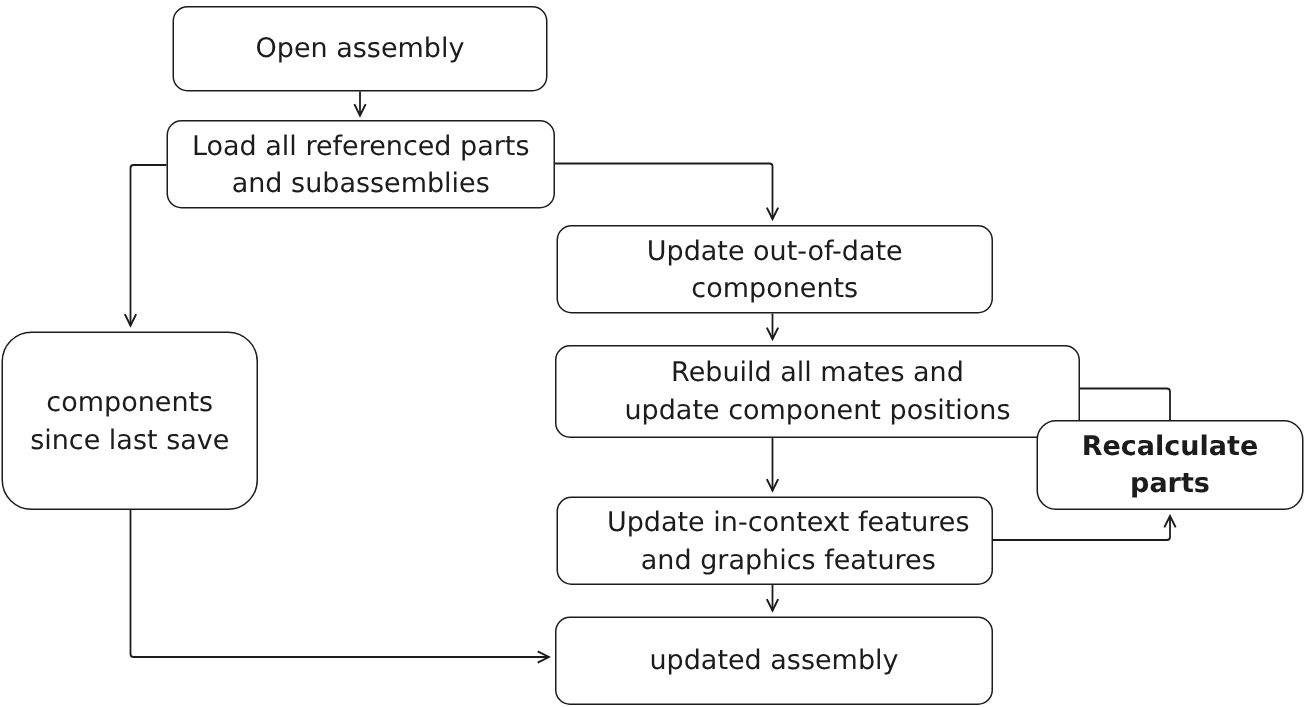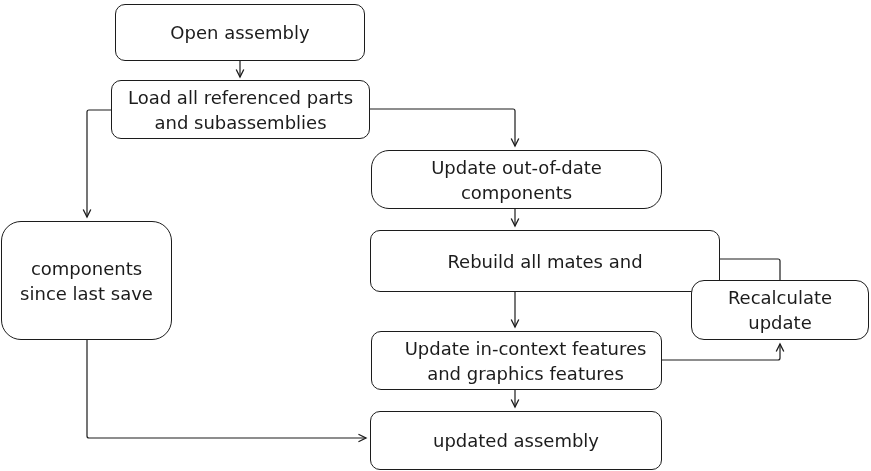--- a/index.html
+++ b/index.html
@@ -37,23 +37,23 @@
     font-size: 18px;
     line-height: 25px;
   }
   .node .tline {
     white-space: nowrap;
     text-align: right;
   }
   #n-open      { left: 115px; top: 4px;   width: 250px; height: 57px; }
   #n-load      { left: 111px; top: 80px;  width: 259px; height: 59px; }
   #n-unchanged { left: 1px;   top: 221px; width: 171px; height: 119px; border-radius: 20px; }
-  #n-ood       { left: 371px; top: 150px; width: 291px; height: 59px; border-radius: 18px; }
+  #n-ood       { left: 371px; top: 150px; width: 291px; height: 59px; }
   #n-rebuild   { left: 370px; top: 230px; width: 350px; height: 62px; }
-  #n-recalc    { left: 691px; top: 280px; width: 178px; height: 60px; border-radius: 13px; }
+  #n-recalc    { left: 691px; top: 280px; width: 178px; height: 60px; border-radius: 13px; font-weight: bold; }
   #n-incontext { left: 371px; top: 331px; width: 291px; height: 59px; padding-left: 18px; }
   #n-generate  { left: 370px; top: 411px; width: 292px; height: 59px; }
 </style>
 </head>
 <body>
 
 <div id="canvas">
 
   <svg id="edges" viewBox="0 0 871 471" xmlns="http://www.w3.org/2000/svg">
     <defs>
@@ -88,25 +88,26 @@
     <div class="tline">since last save</div>
   </div>
 
   <div class="node" id="n-ood">
     <div class="tline">Update out-of-date</div>
     <div class="tline">components</div>
   </div>
 
   <div class="node" id="n-rebuild">
     <div class="tline">Rebuild all mates and</div>
+    <div class="tline">update component positions</div>
   </div>
 
   <div class="node" id="n-recalc">
     <div class="tline">Recalculate</div>
-    <div class="tline">update</div>
+    <div class="tline">parts</div>
   </div>
 
   <div class="node" id="n-incontext">
     <div class="tline">Update in-context features</div>
     <div class="tline">and graphics features</div>
   </div>
 
   <div class="node" id="n-generate">
     <div class="tline">updated assembly</div>
   </div>

